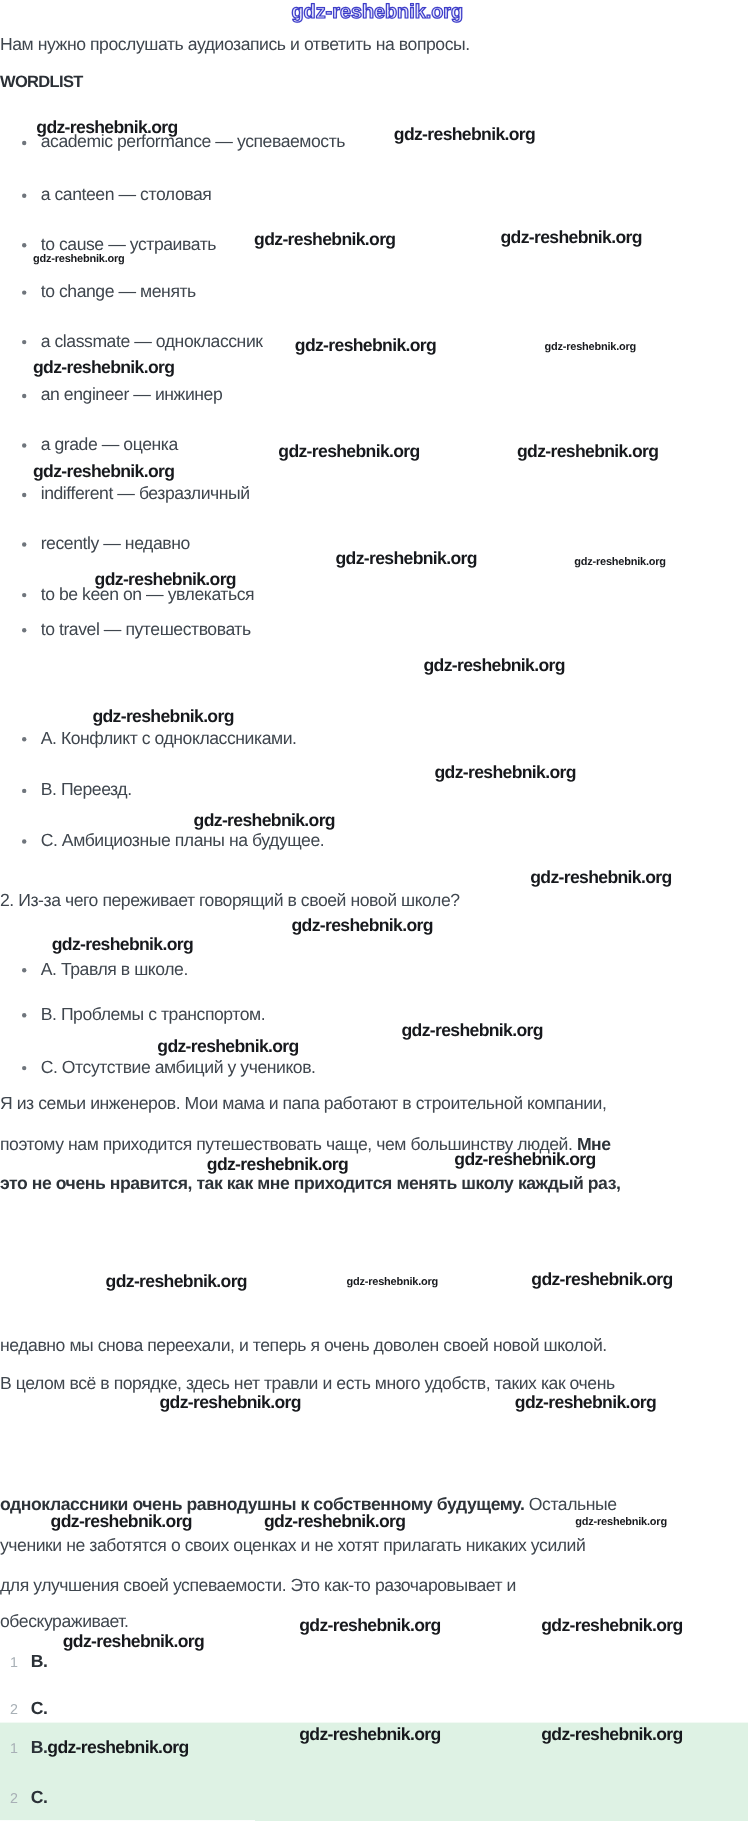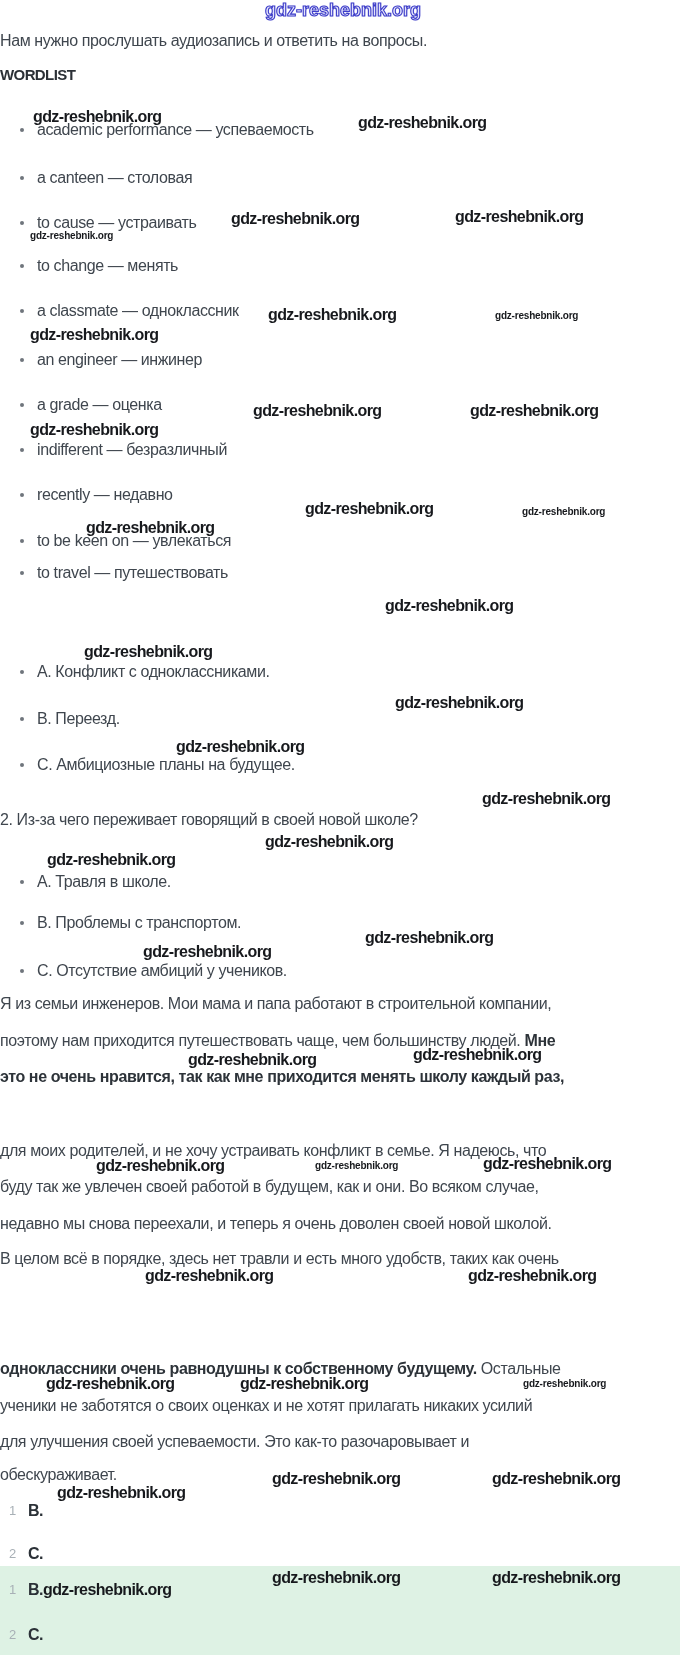--- a/index.html
+++ b/index.html
@@ -73,22 +73,20 @@
   <div class="t li" style="top:756px"><span class="dot"></span><span>С. Амбициозные планы на будущее.</span></div>
 
   <div class="t" style="top:811px">2. Из-за чего переживает говорящий в своей новой школе?</div>
   <div class="t li" style="top:873px"><span class="dot"></span><span>А. Травля в школе.</span></div>
   <div class="t li" style="top:914px"><span class="dot"></span><span>В. Проблемы с транспортом.</span></div>
   <div class="t li" style="top:962px"><span class="dot"></span><span>С. Отсутствие амбиций у учеников.</span></div>
 
   <div class="t" style="top:995px"><span>Я из семьи инженеров. Мои мама и папа работают в строительной компании,</span><span class="b"></span><span></span></div>
   <div class="t" style="top:1032px"><span>поэтому нам приходится путешествовать чаще, чем большинству людей. </span><span class="b">Мне</span><span></span></div>
   <div class="t" style="top:1068px"><span></span><span class="b">это не очень нравится, так как мне приходится менять школу каждый раз,</span><span></span></div>
-  <div class="t" style="top:1142px"><span>для моих родителей, и не хочу устраивать конфликт в семье. Я надеюсь, что</span><span class="b"></span><span></span></div>
-  <div class="t" style="top:1178px"><span>буду так же увлечен своей работой в будущем, как и они. Во всяком случае,</span><span class="b"></span><span></span></div>
   <div class="t" style="top:1215px"><span>недавно мы снова переехали, и теперь я очень доволен своей новой школой.</span><span class="b"></span><span></span></div>
   <div class="t" style="top:1250px"><span>В целом всё в порядке, здесь нет травли и есть много удобств, таких как очень</span><span class="b"></span><span></span></div>
   <div class="t" style="top:1360px"><span></span><span class="b">одноклассники очень равнодушны к собственному будущему.</span><span> Остальные</span></div>
   <div class="t" style="top:1397px"><span>ученики не заботятся о своих оценках и не хотят прилагать никаких усилий</span><span class="b"></span><span></span></div>
   <div class="t" style="top:1433px"><span>для улучшения своей успеваемости. Это как-то разочаровывает и</span><span class="b"></span><span></span></div>
   <div class="t" style="top:1466px"><span>обескураживает.</span><span class="b"></span><span></span></div>
 
   <div class="green"></div>
 
   <div class="ans-row" style="top:1502px">

